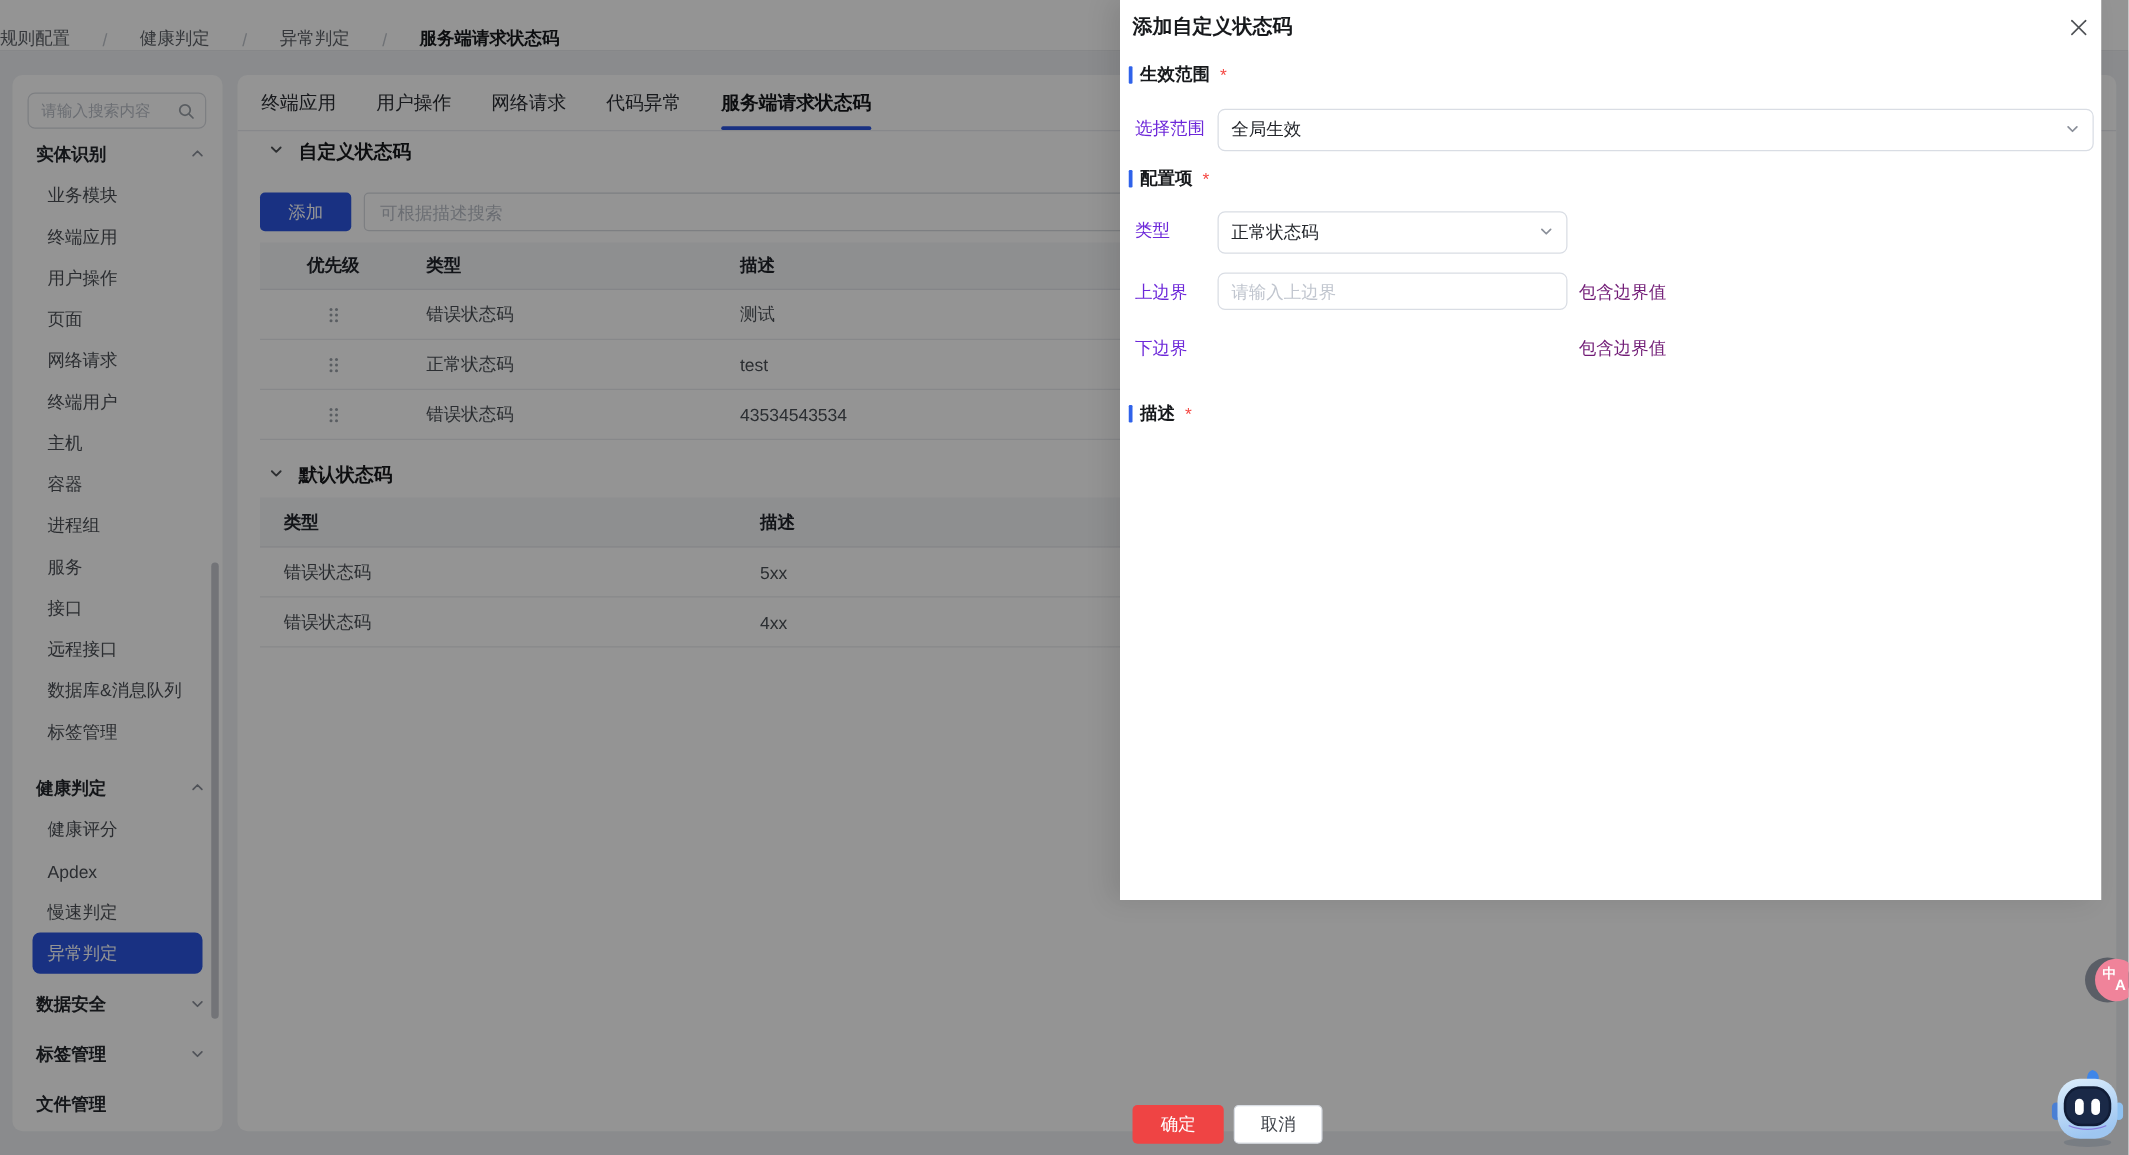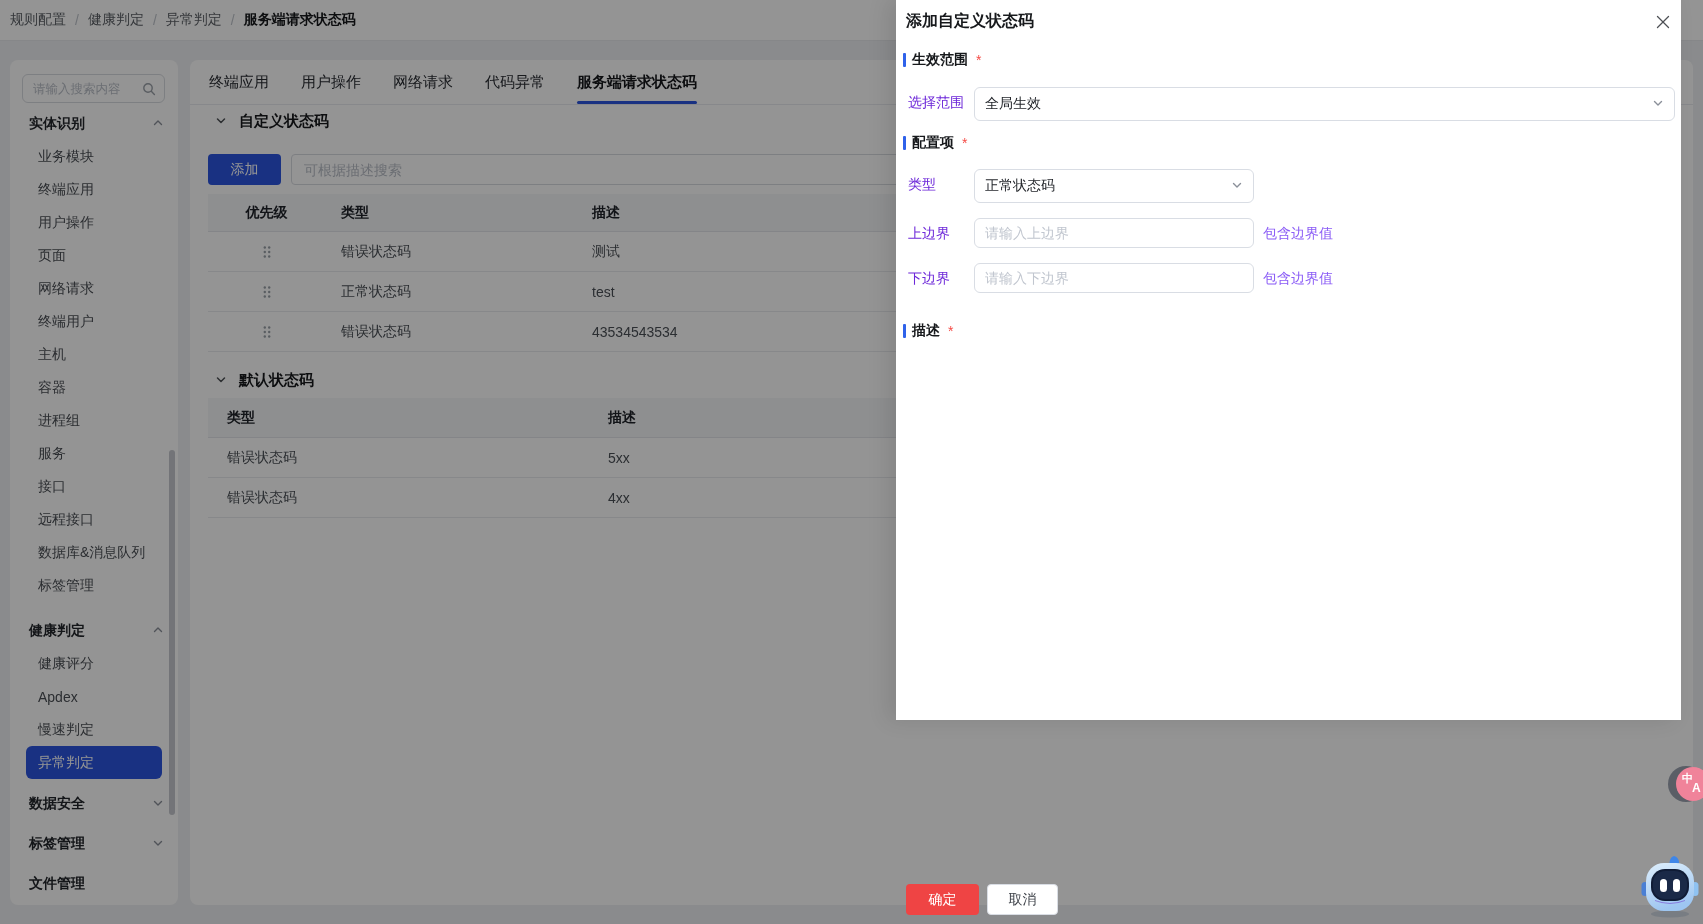--- a/index.html
+++ b/index.html
@@ -2,21 +2,21 @@
 <html><head>
 <meta charset="utf-8">
 <style>
   html,body{margin:0;padding:0}
   .viewport{position:relative;width:1703px;height:924px;overflow:hidden;background:#eef0f3;
     font-family:"Liberation Sans","DejaVu Sans",sans-serif;font-size:14px;color:#33373d}
   *{box-sizing:border-box}
 
   
   .topbar{position:absolute;left:0;top:0;right:0;height:41px;background:#fff;border-bottom:1px solid #e7e9ec;
-    display:flex;align-items:center;padding-left:10px;gap:9px}
+    display:flex;align-items:flex-end;gap:26px}
   .crumb{color:#5c6066;cursor:pointer}
   .crumb.current{color:#17191c;font-weight:700;cursor:default}
   .crumb-sep{color:#bfc4cb}
 
   
   .sidebar{position:absolute;left:10px;top:60px;width:168px;height:845px;background:#fff;border-radius:8px}
   .side-search{position:absolute;left:12px;top:14px;width:143px;height:29px;border:1px solid #d8dbe0;
     border-radius:6px;display:flex;align-items:center;padding:0 8px;gap:16px;background:#fff}
   .side-search input{border:none;outline:none;flex:1;min-width:0;font-size:12.5px;font-family:inherit;color:#33373d}
   .side-search input::placeholder{color:#b9bec7}
@@ -68,21 +68,21 @@
   .dsec.p1{top:51px}.dsec.p2{top:134px}.dsec.p3{top:322px}
   .drow{position:absolute;left:0;right:0;height:30px}
   .drow.r1{top:87px}.drow.r2{top:169px}.drow.r3{top:218px}.drow.r4{top:263px}
   .dlabel{position:absolute;left:12px;line-height:30px;color:#6d28d9}
   .dselect{position:absolute;left:78px;top:0;height:30px;border:1px solid #d9dde4;border-radius:6px;background:#fff;
     display:flex;align-items:center;justify-content:space-between;padding:16px 10px;color:#23262b;cursor:pointer}
   .w-full{width:701px}.w-mid{width:280px}
   .dinput{position:absolute;left:78px;top:0;width:280px;height:30px;border:1px solid #d9dde4;border-radius:6px;
     padding:0 10px;font-size:14px;font-family:inherit;color:#23262b;outline:none}
   .dinput::placeholder{color:#c1c6cf}
-  .dhint{position:absolute;left:367px;line-height:30px;color:#8b5cf6}
+  .dhint{position:absolute;left:367px;line-height:30px;color:#701a75}
   .dtextarea{position:absolute;left:11px;top:354px;width:765px;height:87px;border:1px solid #d9dde4;border-radius:6px;
     padding:9px 12px;resize:none;font-family:inherit;font-size:14px;color:#23262b;outline:none}
   .dtextarea::placeholder{color:#c1c6cf}
   .d-ok{position:absolute;left:10px;top:884px;width:73px;height:31px;background:#ef4444;color:#fff;border:none;
     border-radius:4px;font-size:14px;font-family:inherit;cursor:pointer}
   .d-cancel{position:absolute;left:91px;top:884px;width:71px;height:31px;background:#fff;color:#3f434a;
     border:1px solid #d9dde4;border-radius:4px;font-size:14px;font-family:inherit;cursor:pointer}
 
   
   .translate{position:absolute;left:1668px;top:765px;width:46px;height:40px;z-index:30;cursor:pointer}
@@ -305,21 +305,20 @@
             </svg></span>
       </div>
     </div>
     <div class="drow r3">
       <span class="dlabel">上边界</span>
       <input class="dinput" type="text" placeholder="请输入上边界" style="">
       <span class="dhint">包含边界值</span>
     </div>
     <div class="drow r4">
       <span class="dlabel">下边界</span>
-      <input class="dinput" type="text" placeholder="请输入下边界" style="">
       <span class="dhint">包含边界值</span>
     </div>
 
     <div class="dsec p3">
       <span class="bar"></span>
       <span>描述</span>
       <span class="req">*</span>
     </div>
 
     <button class="d-ok">确定</button>

